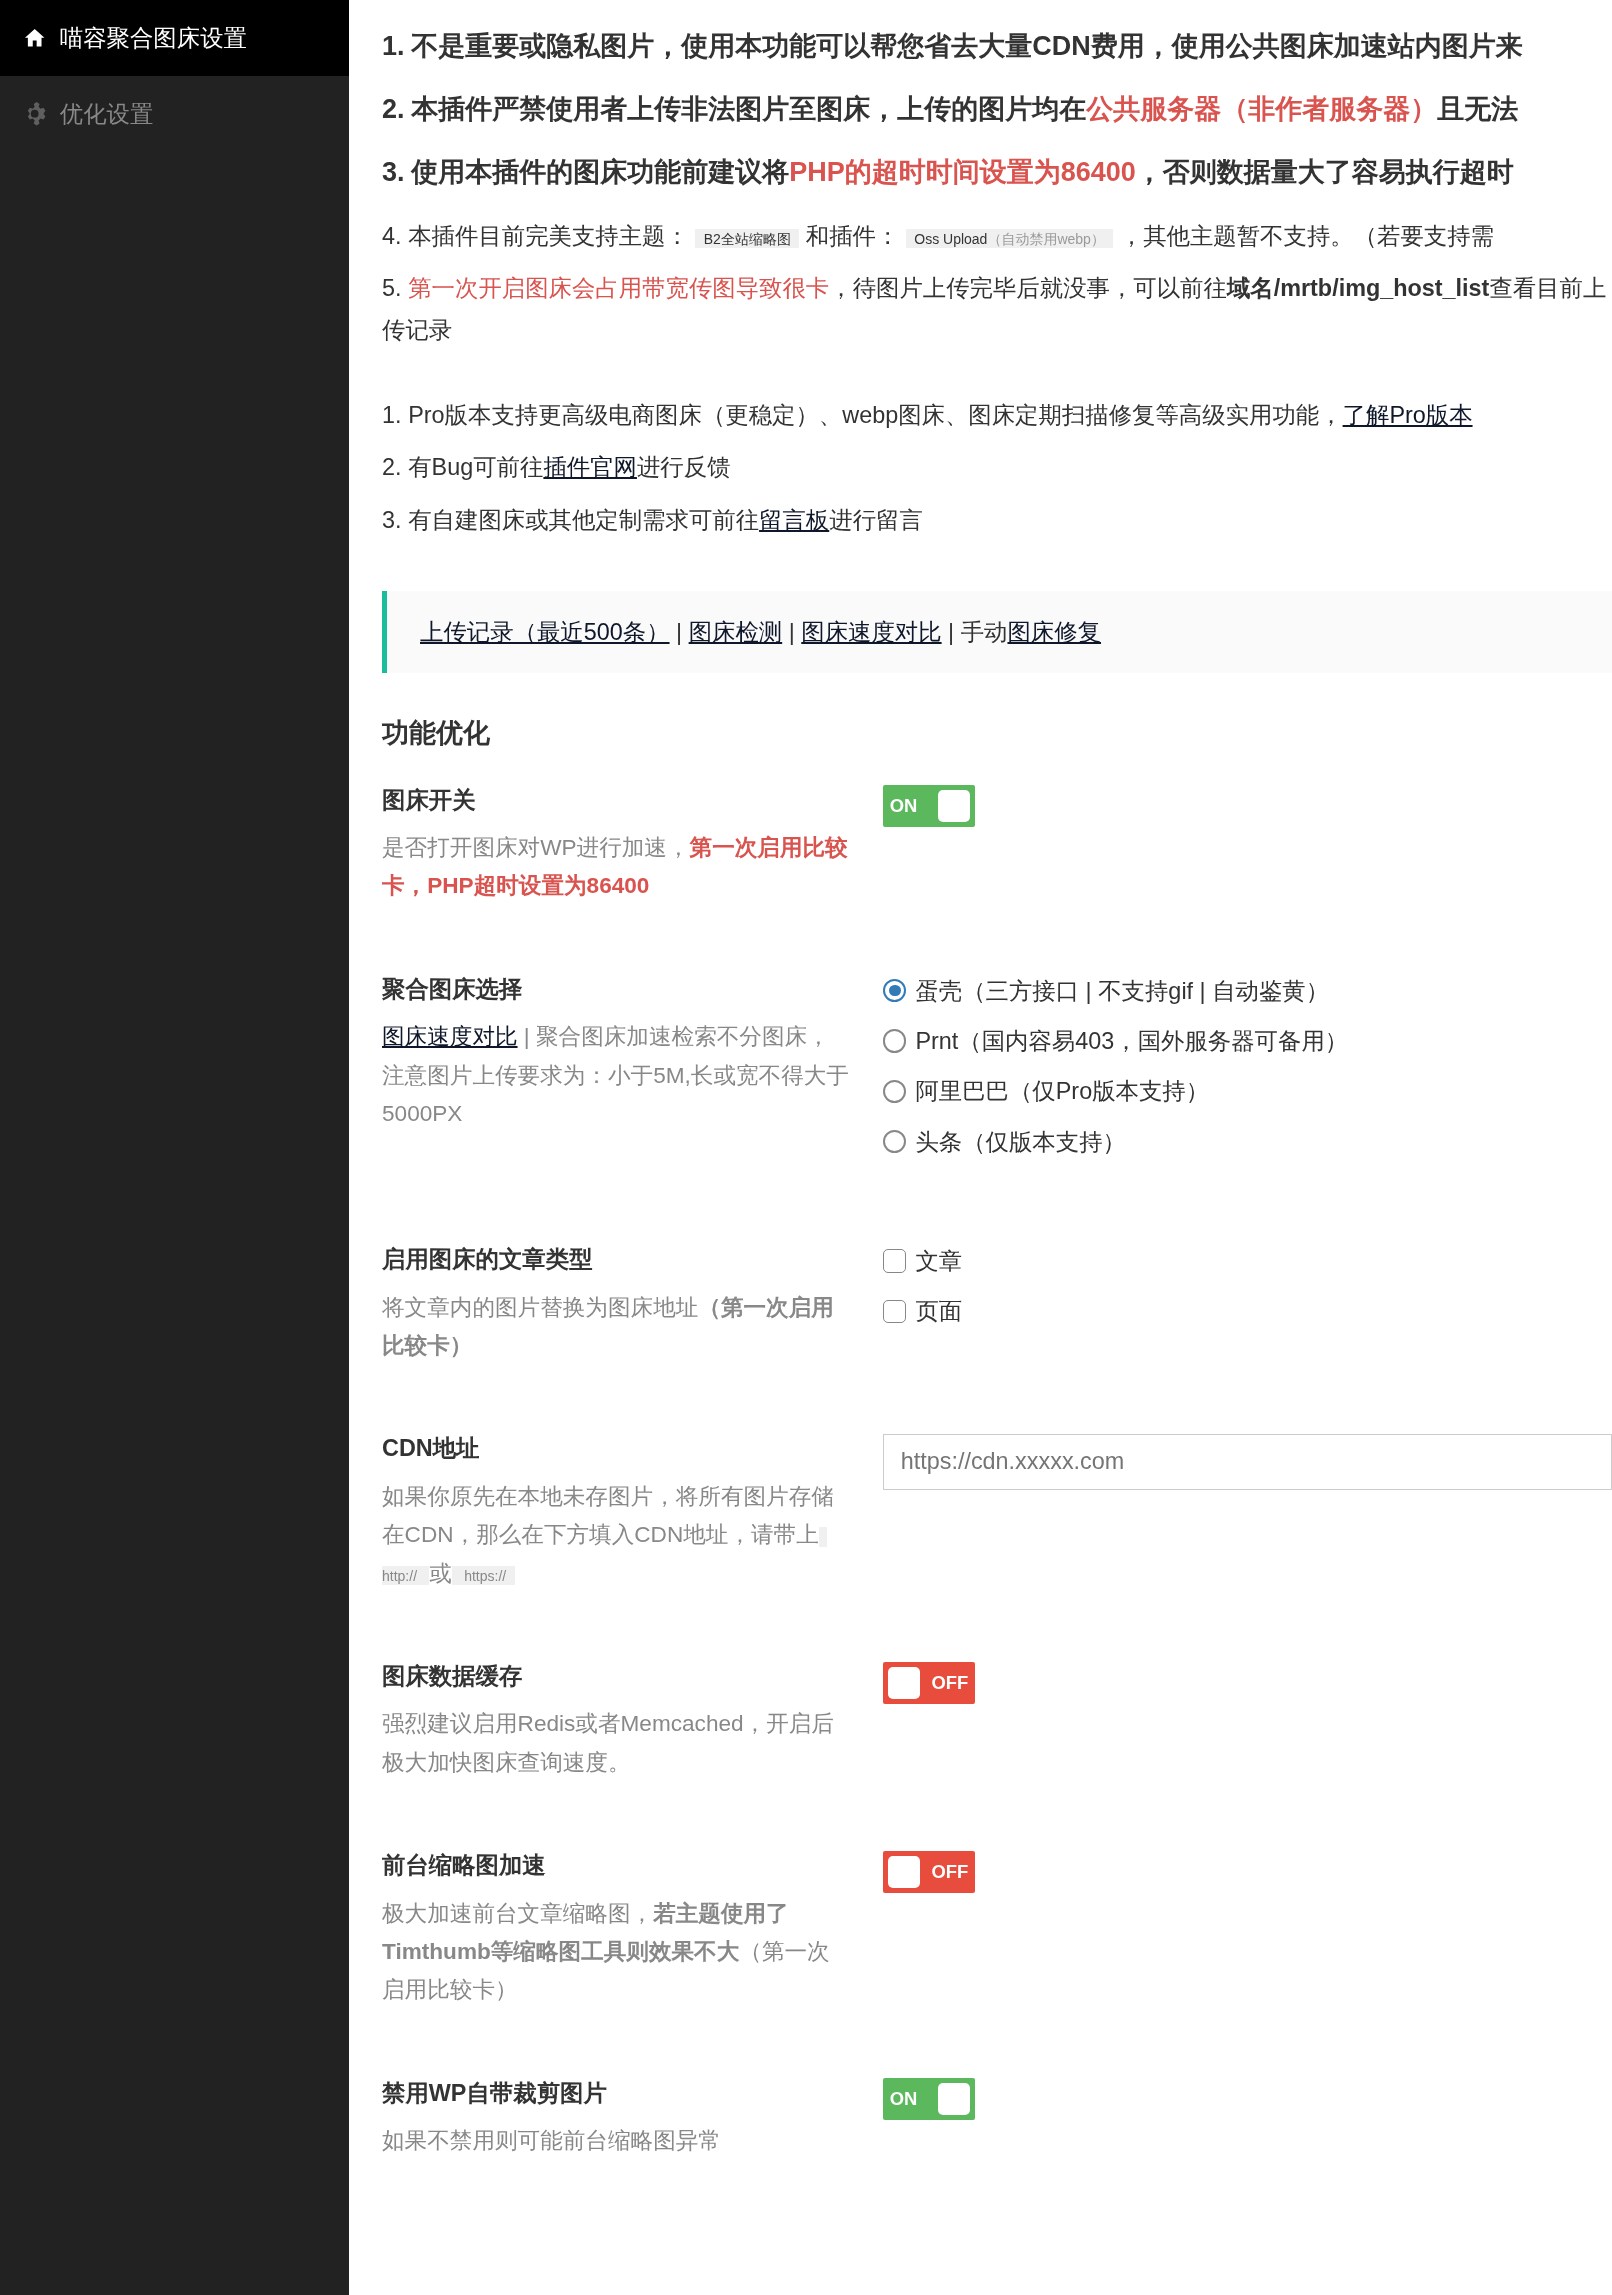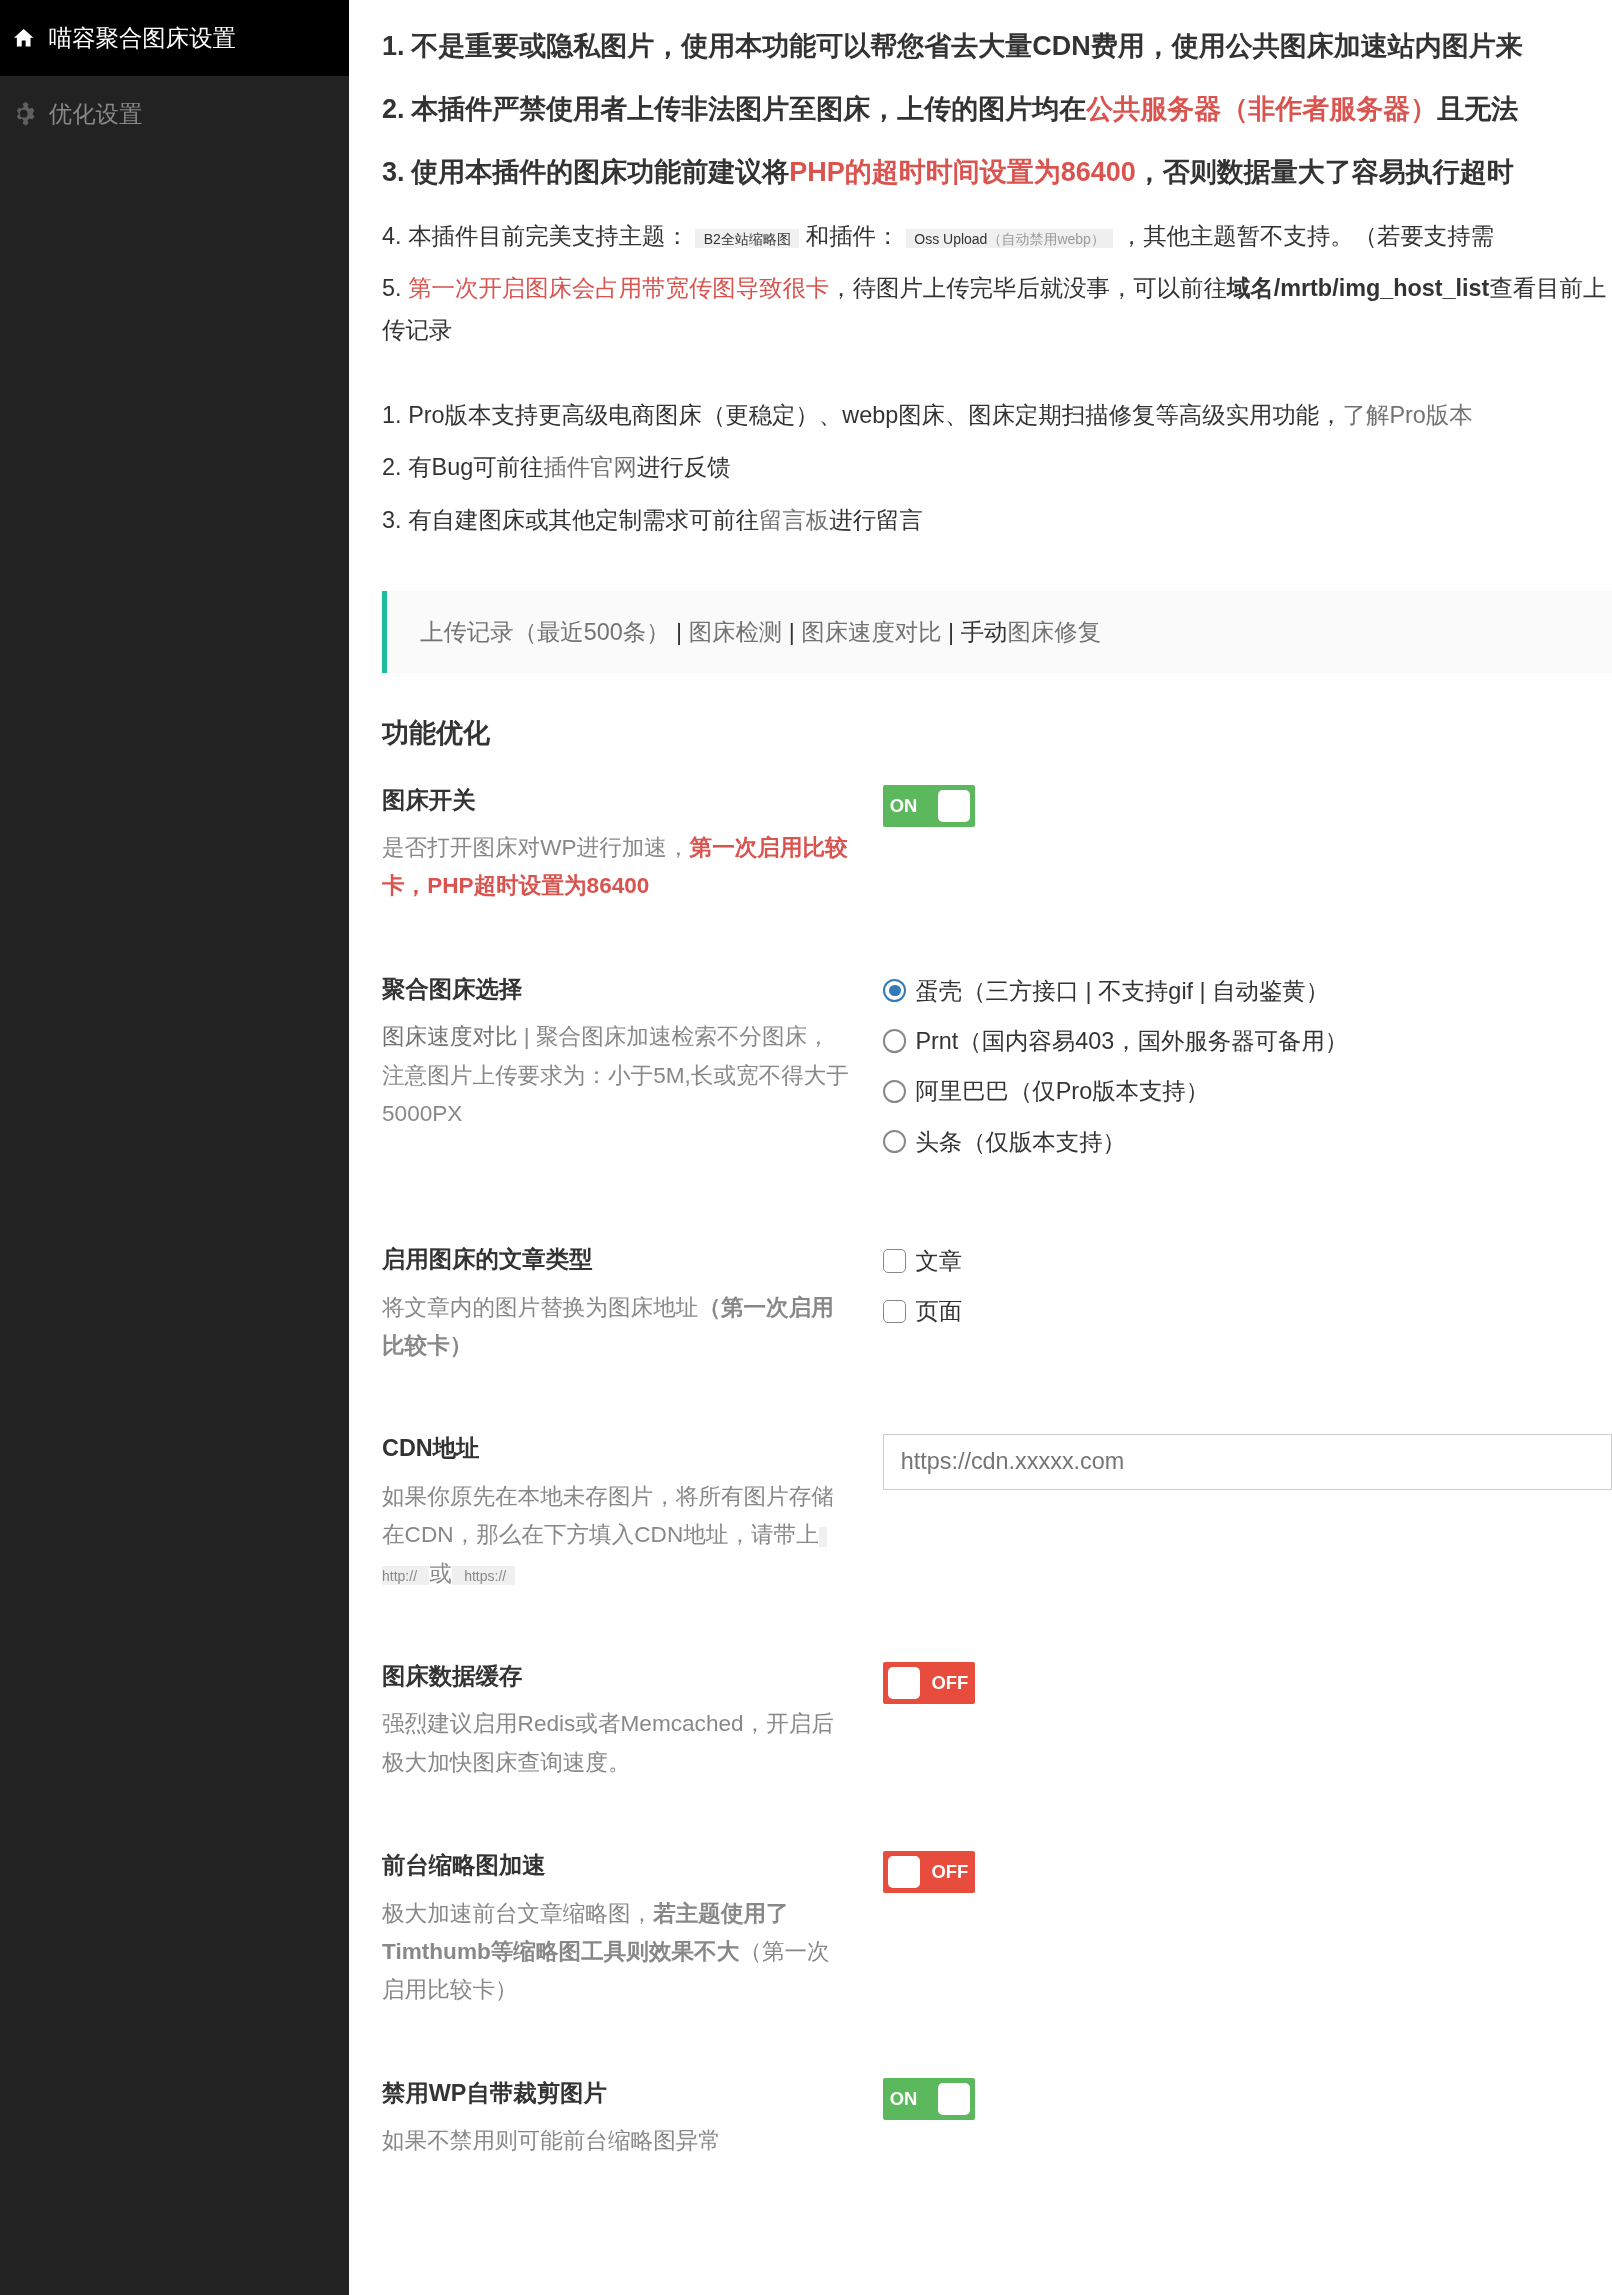--- a/index.html
+++ b/index.html
@@ -1,33 +1,33 @@
 <!DOCTYPE html>
 <html style="font-size:13.4px"><head>
 <meta charset="utf-8">
 <style>
 *{margin:0;padding:0;box-sizing:border-box}
 body{font-family:-apple-system,BlinkMacSystemFont,"Segoe UI","PingFang SC","Microsoft YaHei",sans-serif;font-size:23.4px;background:#fff;color:#333}
 .layout{display:flex;min-height:100vh}
 .sidebar{width:349px;background:#222;color:#ccc;flex-shrink:0}
-.sidebar-item{padding:22px 12px;display:flex;align-items:center;gap:13.4px;cursor:pointer;font-size:23.4px}
+.sidebar-item{padding:22px 23px;display:flex;align-items:center;gap:13.4px;cursor:pointer;font-size:23.4px}
 .sidebar-item.active{background:#000;color:#fff}
 .sidebar-item:not(.active){color:#888}
 .icon{width:23.4px;height:23.4px;display:inline-flex;align-items:center;justify-content:center}
 .main{flex:1;padding:0 0 50px 33px;overflow-x:hidden}
 .notice-list{padding-top:25px}
 .notice-item{margin-bottom:20px;font-size:27px;font-weight:700;line-height:1.6}
 .notice-num{display:inline-block;margin-right:6.7px}
 .sub-list{margin-top:16.7px}
 .sub-item{font-size:23.4px;font-weight:400;margin-bottom:10px;line-height:1.8}
 .red-text{color:#d9534f;font-weight:700}
 .red-light{color:#d9534f}
 .code-tag{background:#f0f0f0;padding:1.7px 8.4px;font-family:Liberation Sans, sans-serif;font-size:14px}
 .gray{color:#999}
-.link{color:#737373;cursor:pointer}
+.link{color:#0f172a;text-decoration:underline;cursor:pointer}
 .divider{height:16.7px}
 .notice-box{margin:50px 0 33px 0;padding:25px 33px;border-left:5px solid #1abc9c;background:#fafafa}
 .section-title{font-size:27px;font-weight:700;margin:42px 0 33px 0}
 .form-row{display:flex;margin-bottom:67px;gap:33px}
 .form-left{width:468px;flex-shrink:0}
 .form-label{font-size:23.4px;font-weight:700;margin-bottom:13.4px}
 .form-desc{font-size:22.6px;color:#888;line-height:1.7;margin-top:10px}
 .form-right{flex:1;padding-top:1.7px}
 .toggle{width:92px;height:42px;border-radius:2px;display:inline-flex;align-items:center;cursor:pointer;position:relative;padding:0 6.7px}
 .toggle.on{background:#5cb85c;justify-content:flex-start}

